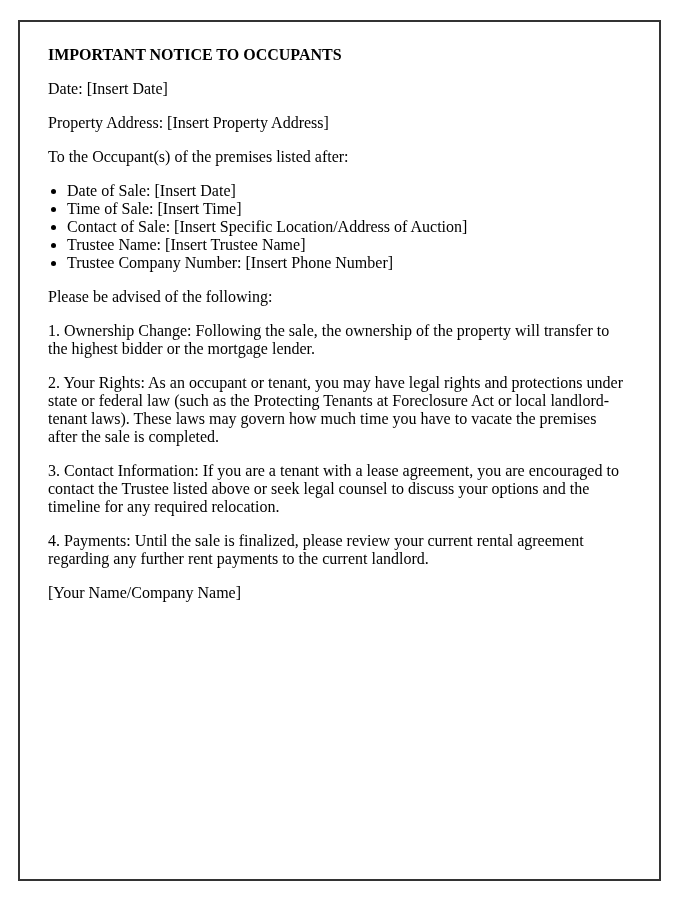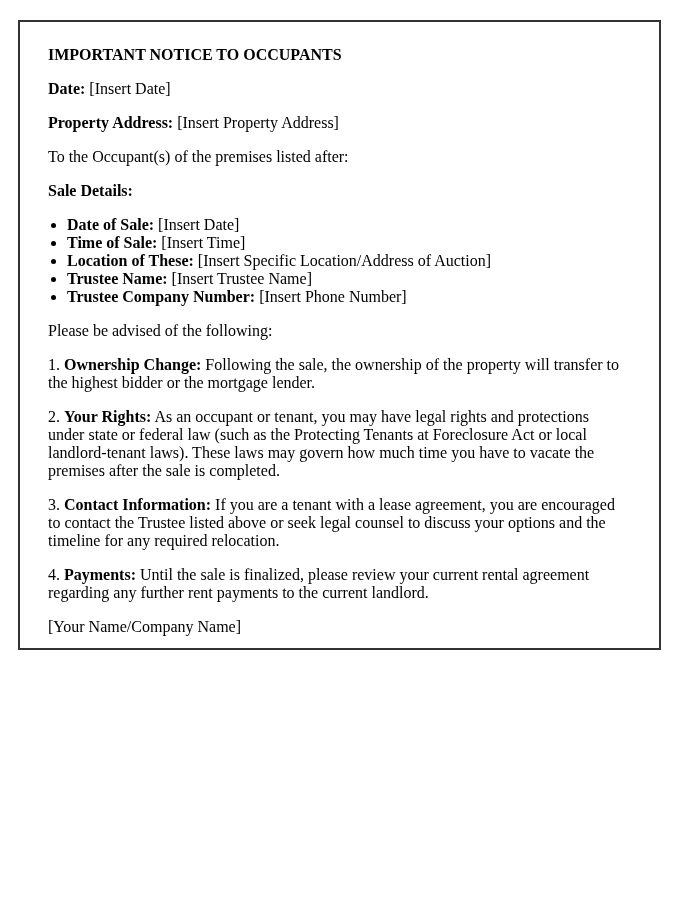--- a/index.html
+++ b/index.html
@@ -9,61 +9,60 @@
     width: 700px;
     height: 900px;
     background: #ffffff;
     overflow: hidden;
   }
   .page {
     position: absolute;
     left: 18px;
     top: 20px;
     width: 643px;
-    height: 630px;
+    height: 861px;
     border: 2px solid #333333;
     padding: 24px 30px 0 28px;
     overflow: hidden;
     background: #ffffff;
     color: #000000;
     font-family: "Liberation Serif", "DejaVu Serif", serif;
     font-size: 16px;
     line-height: 18px;
   }
   .page p { margin: 16px 0; }
   .page p.first { margin-top: 0; }
   .title { font-weight: bold; }
   ul.sale-list {
     margin: 16px 0;
     padding-left: 19px;
     list-style: disc outside;
   }
   ul.sale-list li { margin: 0; padding: 0; }
-  strong { font-weight: bold; }
+  strong { font-weight: normal; }
 </style>
 </head>
 <body>
 
 <div class="page">
 
   <p class="title first">IMPORTANT NOTICE TO OCCUPANTS</p>
 
   <p><strong>Date:</strong><span> [Insert Date]</span></p>
 
   <p><strong>Property Address:</strong><span> [Insert Property Address]</span></p>
 
   <p>To the Occupant(s) of the premises listed after:</p>
 
 
-  <p><strong>Sale Details:</strong></p>
 
   <ul class="sale-list">
     <li><strong>Date of Sale:</strong><span> [Insert Date]</span></li>
     <li><strong>Time of Sale:</strong><span> [Insert Time]</span></li>
-    <li><strong>Location of These:</strong><span> [Insert Specific Location/Address of Auction]</span></li>
+    <li><strong>Contact of Sale:</strong><span> [Insert Specific Location/Address of Auction]</span></li>
     <li><strong>Trustee Name:</strong><span> [Insert Trustee Name]</span></li>
     <li><strong>Trustee Company Number:</strong><span> [Insert Phone Number]</span></li>
   </ul>
 
   <p>Please be advised of the following:</p>
 
   <p><span>1. </span><strong>Ownership Change:</strong><span> Following the sale, the ownership of the property will transfer to the highest bidder or the mortgage lender.</span></p>
 
   <p><span>2. </span><strong>Your Rights:</strong><span> As an occupant or tenant, you may have legal rights and protections under state or federal law (such as the Protecting Tenants at Foreclosure Act or local landlord-tenant laws). These laws may govern how much time you have to vacate the premises after the sale is completed.</span></p>
 

